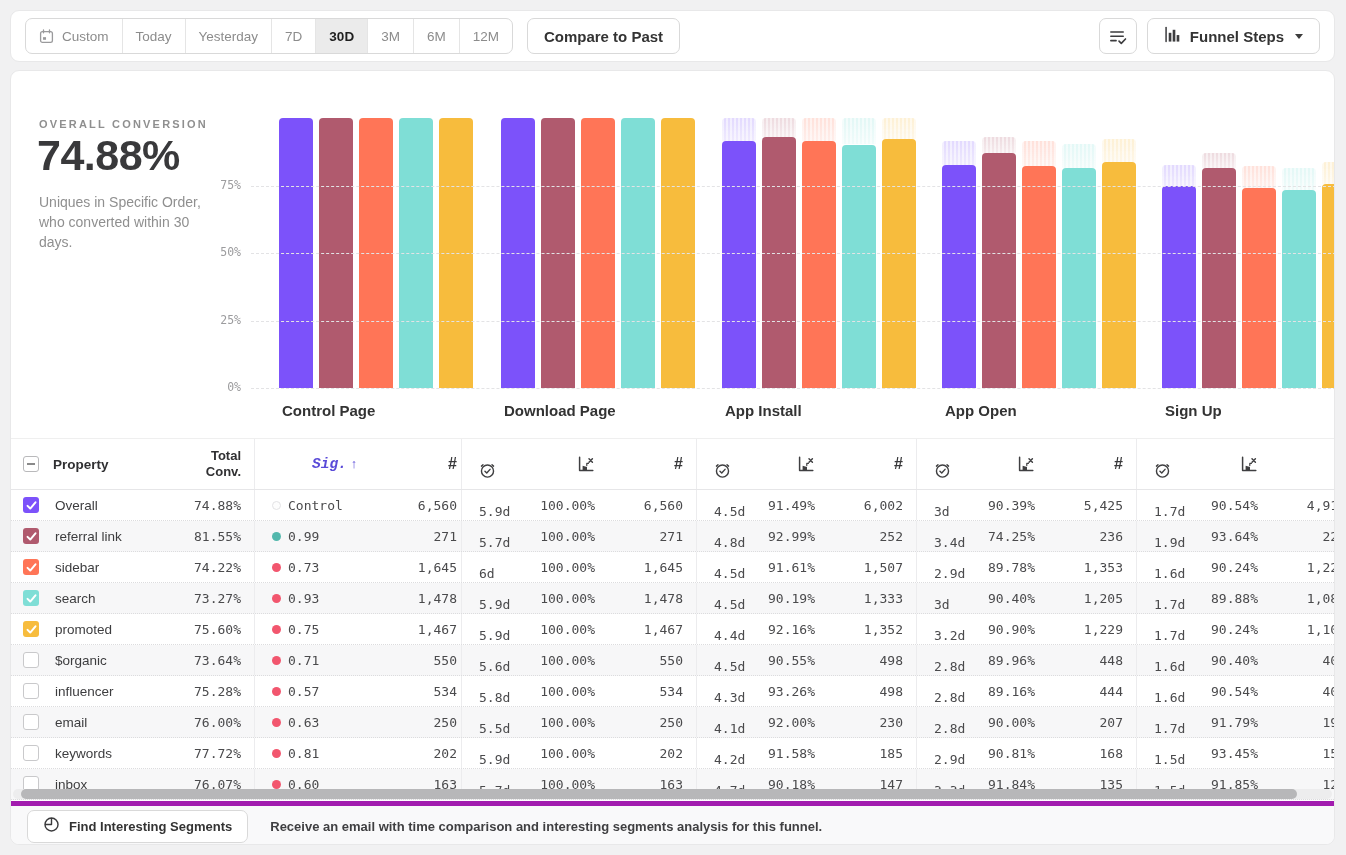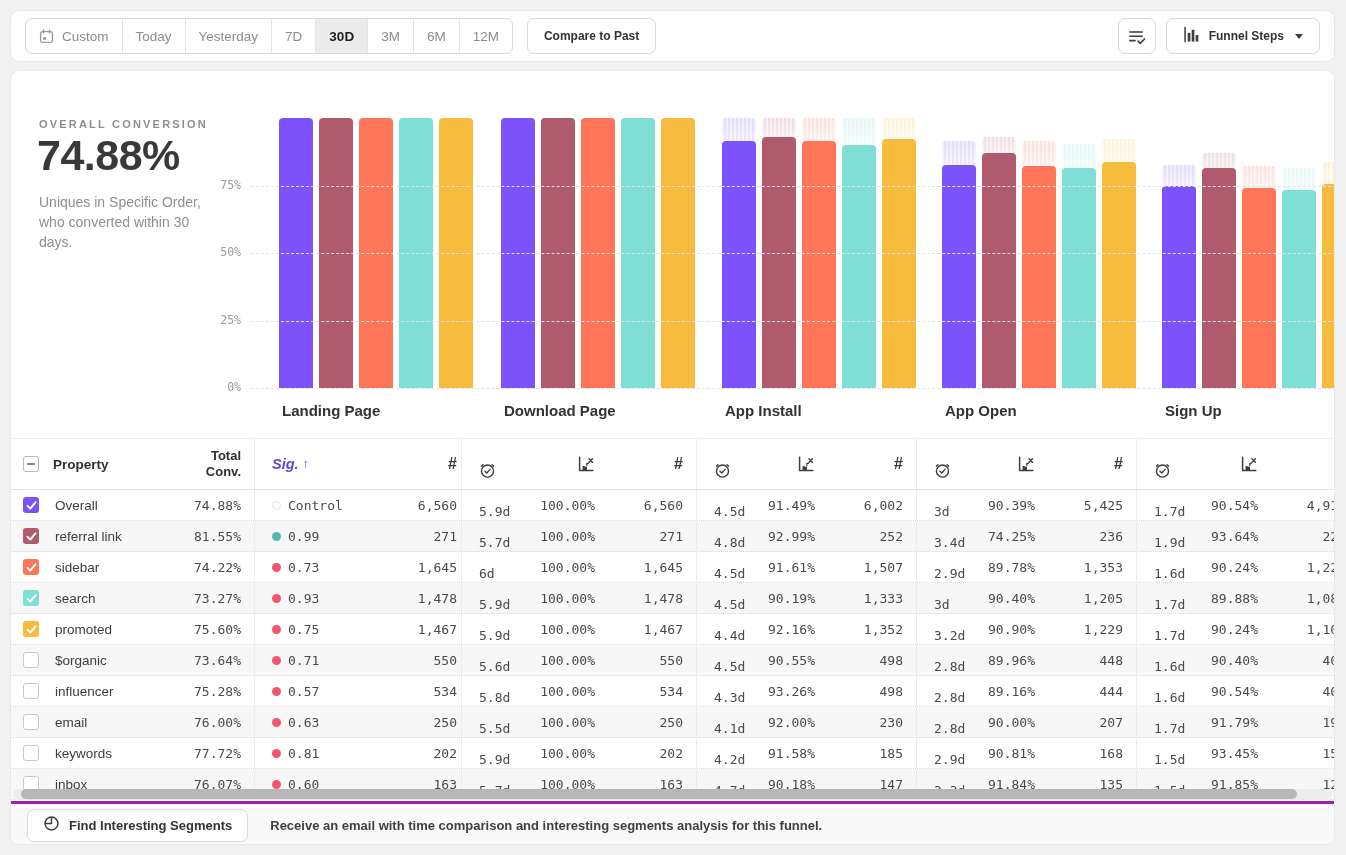--- a/index.html
+++ b/index.html
@@ -11,21 +11,21 @@
   }
   .card{position:absolute;background:#fff;border:1px solid #e8e8e9;border-radius:9px;box-sizing:border-box;}
 
   
   #toolbar{left:10px;top:10px;width:1325px;height:52px;display:flex;align-items:center;padding:0 14px;}
   .seg{display:flex;border:1px solid #d9d9d9;border-radius:7px;overflow:hidden;height:34px;background:#fff;}
   .seg-item{display:flex;align-items:center;padding:0 13px;font-size:13.5px;color:#8c8c8c;border-right:1px solid #e5e5e5;cursor:pointer;white-space:nowrap;}
   .seg-item:last-child{border-right:none;}
   .seg-item.selected{background:#ebebeb;color:#1f1f1f;font-weight:bold;}
   .seg-item .ic{display:flex;margin-right:8px;}
-  .btn{border:1px solid #d9d9d9;border-radius:7px;background:#fff;display:flex;align-items:center;height:36px;padding:0 16px;font-weight:bold;font-size:12px;color:#333;cursor:pointer;box-sizing:border-box;white-space:nowrap;}
+  .btn{border:1px solid #d9d9d9;border-radius:7px;background:#fff;display:flex;align-items:center;height:36px;padding:0 16px;font-weight:bold;font-size:15px;color:#333;cursor:pointer;box-sizing:border-box;white-space:nowrap;}
   #compare-btn{margin-left:14px;}
   .toolbar-right{margin-left:auto;display:flex;gap:10px;align-items:center;}
   #options-btn{width:38px;justify-content:center;padding:0;}
   #view-btn{gap:9px;}
   .caret{width:0;height:0;border-left:4.5px solid transparent;border-right:4.5px solid transparent;border-top:5.5px solid #3c3c3c;margin-left:2px;}
 
   
   #main{left:10px;top:70px;width:1325px;height:775px;overflow:hidden;border-radius:9px;}
 
   
@@ -57,36 +57,36 @@
   .sec-5{padding-right:20px;}
   .mono{font-family:"DejaVu Sans Mono",monospace;font-size:13px;color:#4a4a4c;}
   .cb{width:16px;height:16px;border-radius:3px;flex:none;display:flex;align-items:center;justify-content:center;cursor:pointer;box-sizing:border-box;}
   .cb.un{border:1.5px solid #c9c9cb;background:#fff;}
   .cb.ind{border:1.5px solid #b9b9bb;background:#fff;}
   .dash{width:8px;height:2px;background:#8a8a8a;}
   .prop-name{margin-left:16px;font-size:13.5px;color:#3d3d3f;flex:1;white-space:nowrap;overflow:hidden;}
   .total-conv{text-align:right;}
   .h-prop{font-weight:bold;font-size:13.5px;color:#303032;margin-left:14px;flex:1;}
   .h-total{font-weight:bold;font-size:13px;color:#303032;text-align:right;width:48px;line-height:1.25;}
-  .h-sig{font-family:Liberation Sans, sans-serif;font-style:italic;font-weight:bold;font-size:14.5px;color:#5a4bd8;}
+  .h-sig{font-family:Liberation Mono, monospace;font-style:italic;font-weight:bold;font-size:14.5px;color:#5a4bd8;margin-left:40px;}
   .h-arrow{font-size:12.5px;color:#5a4bd8;margin-left:4px;}
   .h-hash{font-size:16px;font-weight:bold;color:#39393b;}
   .sig-dot{width:9px;height:9px;border-radius:50%;flex:none;margin-right:7px;box-sizing:border-box;}
   .sig-dot.control{border:1.5px solid #e3e3e5;background:#fdfdfd;}
   .cell-time{width:52px;flex:none;display:flex;align-items:center;margin-top:12px;}
   .cell-rate{flex:1;text-align:right;display:flex;align-items:center;justify-content:flex-end;}
   .cell-count{width:72px;flex:none;text-align:right;margin-left:16px;display:flex;align-items:center;justify-content:flex-end;}
   .ml-auto{margin-left:auto;}
 
   
   #hscroll{position:absolute;top:718px;left:2px;width:1319px;height:10px;border-radius:6px;background:#ededee;}
   #hscroll-thumb{position:absolute;left:8px;top:0;height:10px;width:1276px;border-radius:6px;background:#b7b7b9;cursor:pointer;}
 
   
-  #footer{position:absolute;top:730px;left:0;width:1325px;height:45px;background:#f9f9fa;border-top:3px solid #a21caf;display:flex;align-items:center;padding:0 16px;box-sizing:border-box;gap:22px;}
+  #footer{position:absolute;top:730px;left:0;width:1325px;height:45px;background:#f9f9fa;border-top:5px solid #a21caf;display:flex;align-items:center;padding:0 16px;box-sizing:border-box;gap:22px;}
   #find-btn{height:33px;padding:0 15px;gap:9px;font-size:13px;}
   #footer-msg{font-weight:bold;font-size:13px;color:#3f3f41;}
 </style>
 </head>
 <body>
 
 <div class="card" id="toolbar">
   <div class="seg">
       <div class="seg-item">
         <span class="ic" style="display: flex;">
@@ -191,21 +191,21 @@
         <div class="bar-cap" style="left: 1071px; top: 43.821px; height: 22.059px; background: repeating-linear-gradient(90deg, rgba(255, 255, 255, 0.55) 0px, rgba(255, 255, 255, 0.55) 2px, rgba(0, 0, 0, 0) 2px, rgba(0, 0, 0, 0) 4px), linear-gradient(rgba(247, 188, 61, 0.22), rgba(247, 188, 61, 0.12));"></div>
       </div>
   <div class="gridline" style="top: 317px;"></div>
       <div class="tick-label" style="top: 309px;">0%</div>
       <div class="gridline" style="top: 249.5px;"></div>
       <div class="tick-label" style="top: 241.5px;">25%</div>
       <div class="gridline" style="top: 182px;"></div>
       <div class="tick-label" style="top: 174px;">50%</div>
       <div class="gridline" style="top: 114.5px;"></div>
       <div class="tick-label" style="top: 106.5px;">75%</div>
-      <div class="step-label" style="left: 271px;">Landing Page</div>
+      <div class="step-label" style="left: 271px;">Control Page</div>
       <div class="step-label" style="left: 493px;">Download Page</div>
       <div class="step-label" style="left: 714px;">App Install</div>
       <div class="step-label" style="left: 934px;">App Open</div>
       <div class="step-label" style="left: 1154px;">Sign Up</div>
     </div>
 
   <div id="table">
     <div class="t-header">
       <div class="sec sec-0">
         <div class="cb ind">

